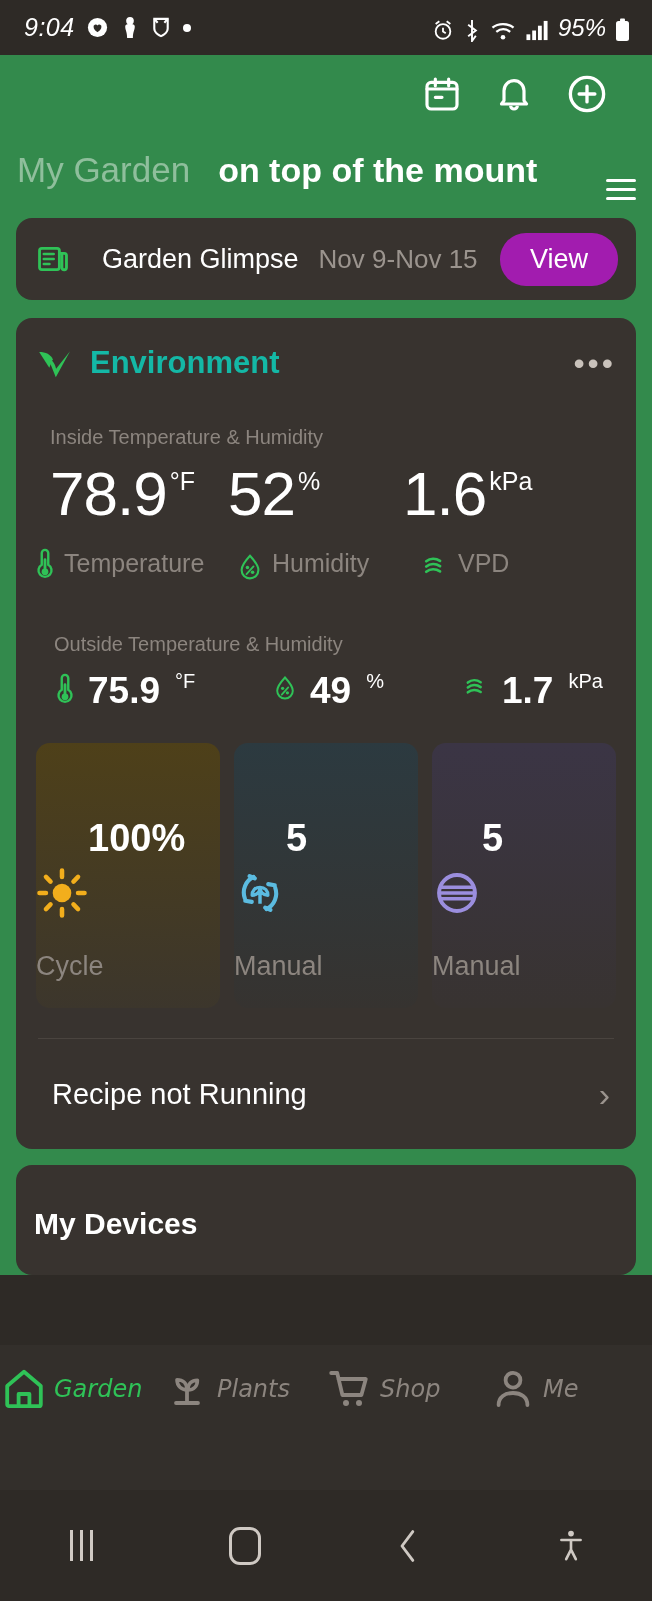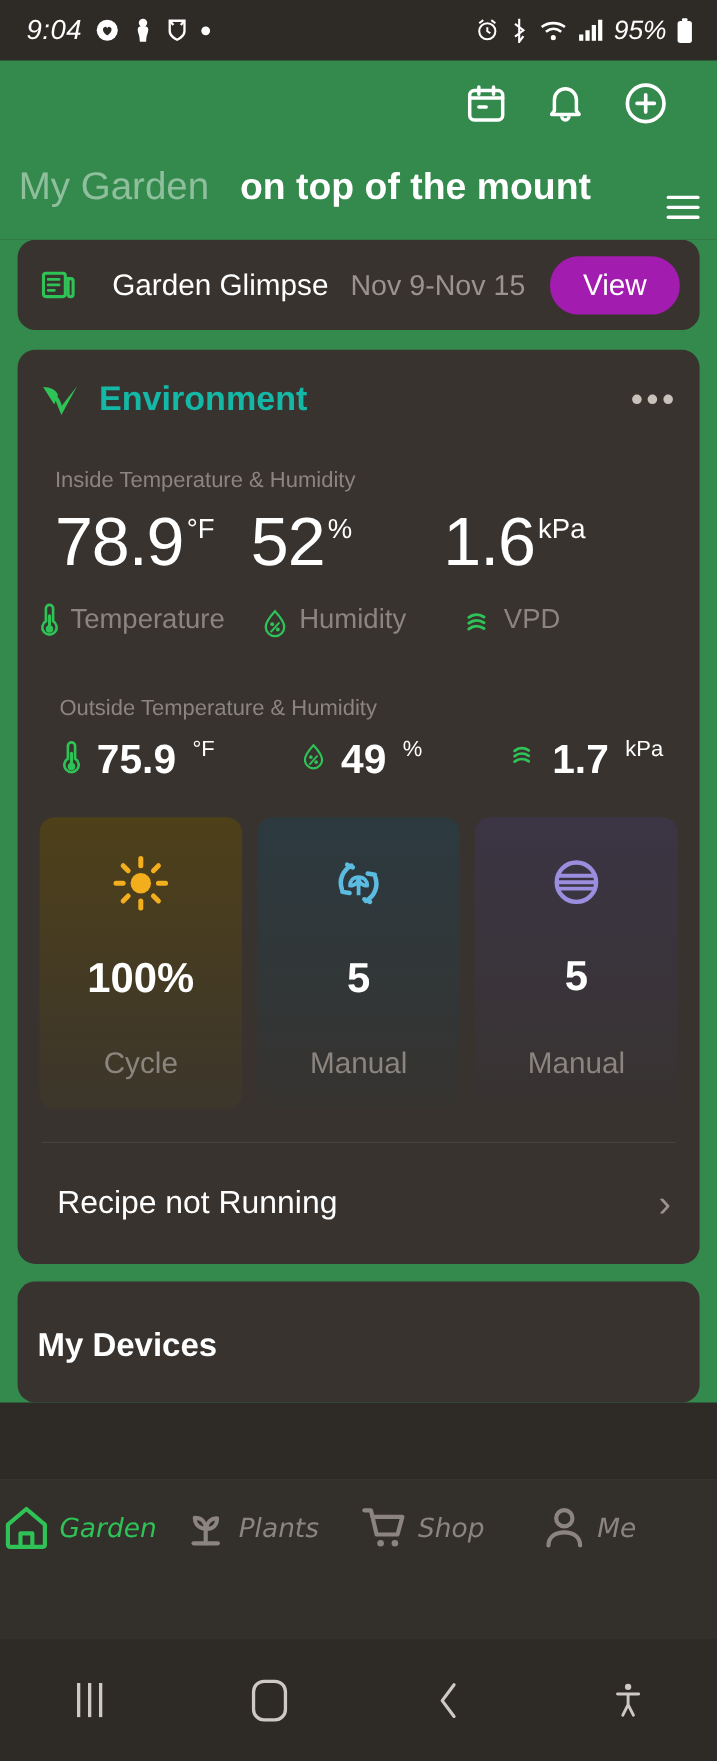--- a/index.html
+++ b/index.html
@@ -12,21 +12,21 @@
   .phone { position: relative; width: 652px; height: 1601px; background: #2e2a26; }
 
   
   .statusbar {
     height: 55px; background: #2e2a26; color: #fff;
     display: flex; align-items: center; justify-content: space-between;
     padding: 0 22px 0 24px;
   }
   .sb-left { display: flex; align-items: center; gap: 11px; }
   .sb-time { font-size: 25px; font-style: italic; font-weight: 500; letter-spacing: .5px; }
-  .sb-right { display: flex; align-items: center; gap: 9px; }
+  .sb-right { display: flex; align-items: flex-end; gap: 9px; }
   .sb-batt { font-size: 24px; font-style: italic; font-weight: 500; }
   .ic { display: inline-flex; align-items: center; justify-content: center; }
 
   
   .header {
     background: #338a4c; padding: 0 20px;
     height: 163px; position: relative;
   }
   .header-actions {
     display: flex; justify-content: flex-end; align-items: center;
@@ -93,21 +93,21 @@
   .ov { display: flex; align-items: flex-start; gap: 12px; }
   .ov-num { font-size: 37px; color: #fff; font-weight: 700; line-height: 1; }
   .ov-unit { font-size: 20px; color: #fff; margin-top: -2px; margin-left: 3px; }
   .ovc-1 { width: 218px; }
   .ovc-2 { width: 190px; }
 
   
   .tiles { display: flex; gap: 14px; margin-top: 34px; }
   .tile {
     flex: 1; height: 265px; border-radius: 14px;
-    display: flex; flex-direction: column; align-items: center;
+    display: flex; flex-direction: row; 
     padding-top: 34px; position: relative;
   }
   .tile-1 { background: linear-gradient(180deg,#4e4019 0%, #3c362c 100%); }
   .tile-2 { background: linear-gradient(180deg,#2c3a40 0%, #363330 100%); }
   .tile-3 { background: linear-gradient(180deg,#3b3545 0%, #383331 100%); }
   .tile-val { font-size: 38px; color: #fff; font-weight: 700; margin-top: 40px; }
   .tile-mode { font-size: 27px; color: #8c857f; position: absolute; bottom: 26px; }
 
   .divider { height: 1px; background: #4a443f; margin: 30px 2px 0 2px; }
 

